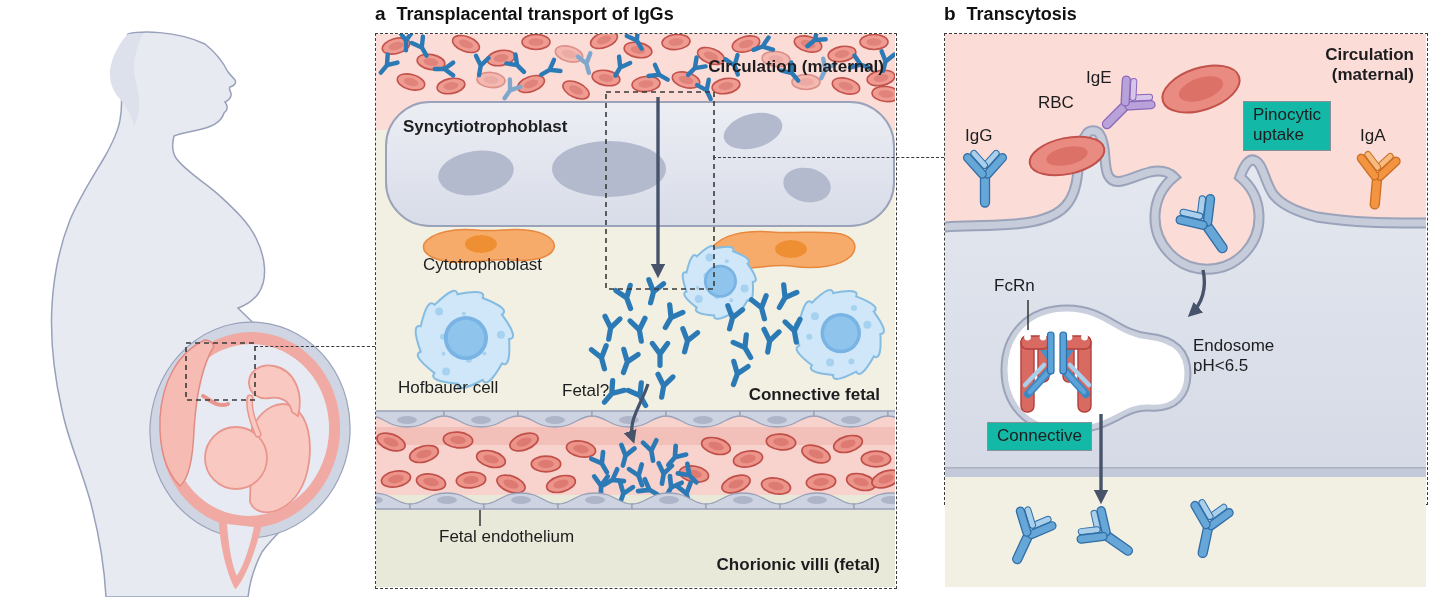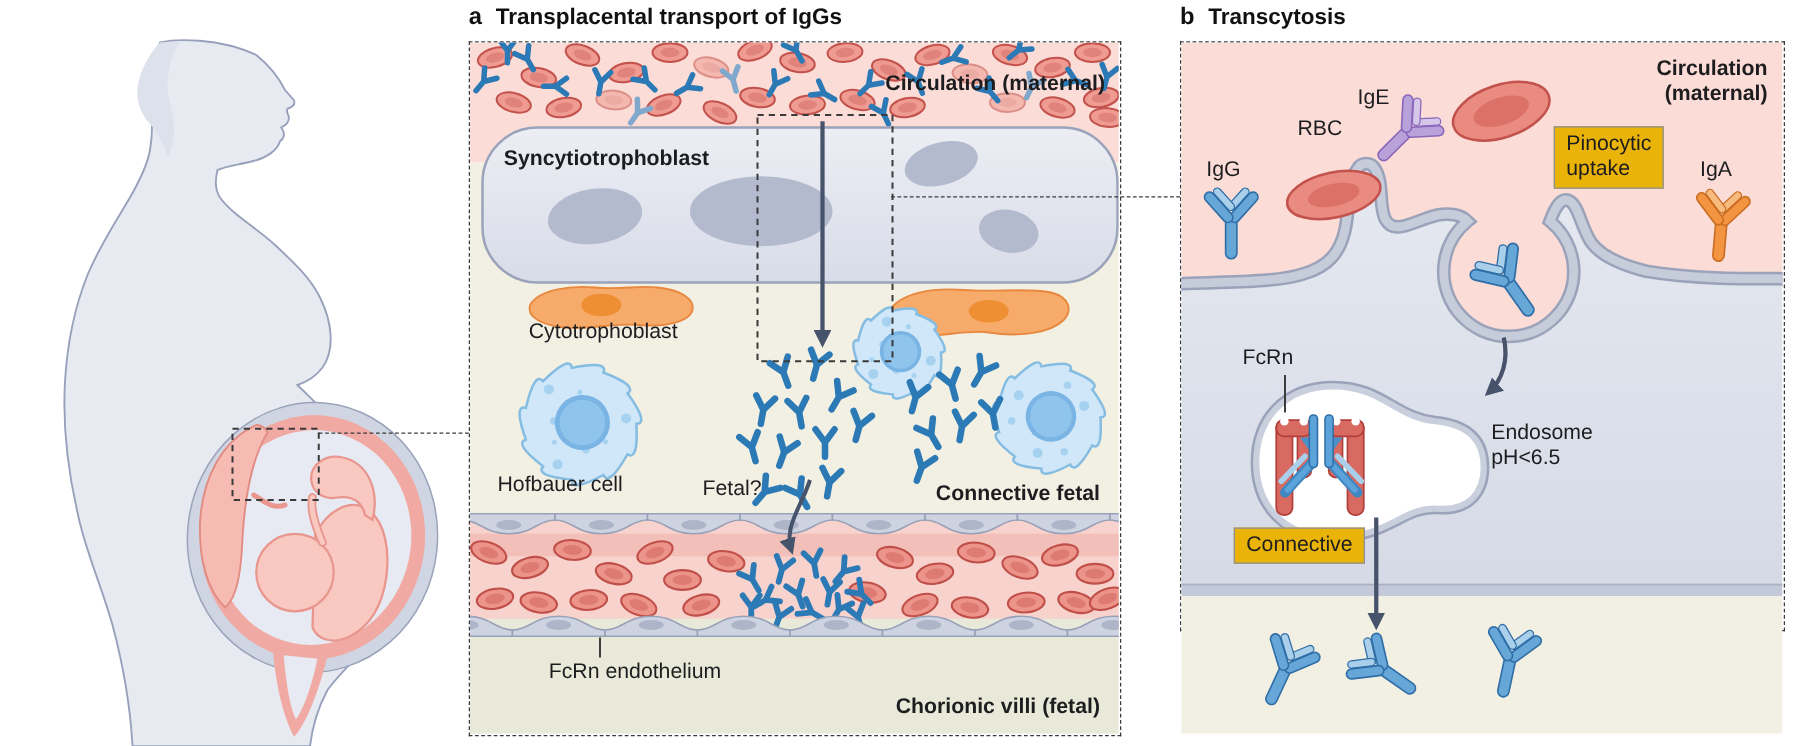--- a/index.html
+++ b/index.html
@@ -6,21 +6,21 @@
   #fig{position:relative;width:1438px;height:597px;background:#fff;overflow:hidden;
        font-family:"Liberation Sans",sans-serif}
   .panel{position:absolute;border:1.6px dashed #3a3a3a;box-sizing:border-box}
   .panel svg{position:absolute;left:0;top:0}
   .ptitle{position:absolute;display:flex;gap:11px;align-items:baseline;color:#111}
   .ptitle .pl{font-size:19px;font-weight:bold}
   .ptitle .pt{font-size:18px;font-weight:bold}
   .lbl{position:absolute;font-size:17px;color:#1d1d1f;white-space:pre-line;line-height:1.18}
   .b{font-weight:bold}
   .r{text-align:right}
-  .box{position:absolute;background:#eab308;border:1.5px solid #8a8f98;padding:3px 9px 4px 9px;
+  .box{position:absolute;background:#14b8a6;border:1.5px solid #8a8f98;padding:3px 9px 4px 9px;
        font-size:17px;line-height:1.2;color:#1d1d1f;white-space:pre-line}
   .conn{position:absolute;border-top:1.7px dashed #3a3a3a;height:0}
   
   .abB{--m:#66a7d8;--l:#a9cfeb;--s:#2f6ea6}
   .abE{--m:#b9a2da;--l:#d6c7ea;--s:#8a67ba}
   .abA{--m:#f29440;--l:#f7bb7d;--s:#c96d22}
 </style>
 </head>
 <body>
 
@@ -319,21 +319,21 @@
 
       <line x1="104" y1="476" x2="104" y2="492" stroke="#333" stroke-width="1.5"></line>
     </svg>
 
     <div class="lbl b r" style="right:12px;top:23px">Circulation (maternal)</div>
     <div class="lbl b" style="left:27px;top:83px">Syncytiotrophoblast</div>
     <div class="lbl" style="left:47px;top:221px">Cytotrophoblast</div>
     <div class="lbl" style="left:22px;top:344px">Hofbauer cell</div>
     <div class="lbl" style="left:186px;top:347px">Fetal?</div>
     <div class="lbl b r" style="right:16px;top:351px">Connective fetal</div>
-    <div class="lbl" style="left:63px;top:493px">FcRn endothelium</div>
+    <div class="lbl" style="left:63px;top:493px">Fetal endothelium</div>
     <div class="lbl b r" style="right:16px;top:521px">Chorionic villi (fetal)</div>
   </div>
 
   <div class="ptitle" style="left:944px;top:3px">
     <span class="pl">b</span>
     <span class="pt">Transcytosis</span>
   </div>
 
   <div class="panel" style="left:944px;top:33px;width:484px;height:472px">
     <svg id="artB" width="481" height="553" viewBox="0 0 481 553">

